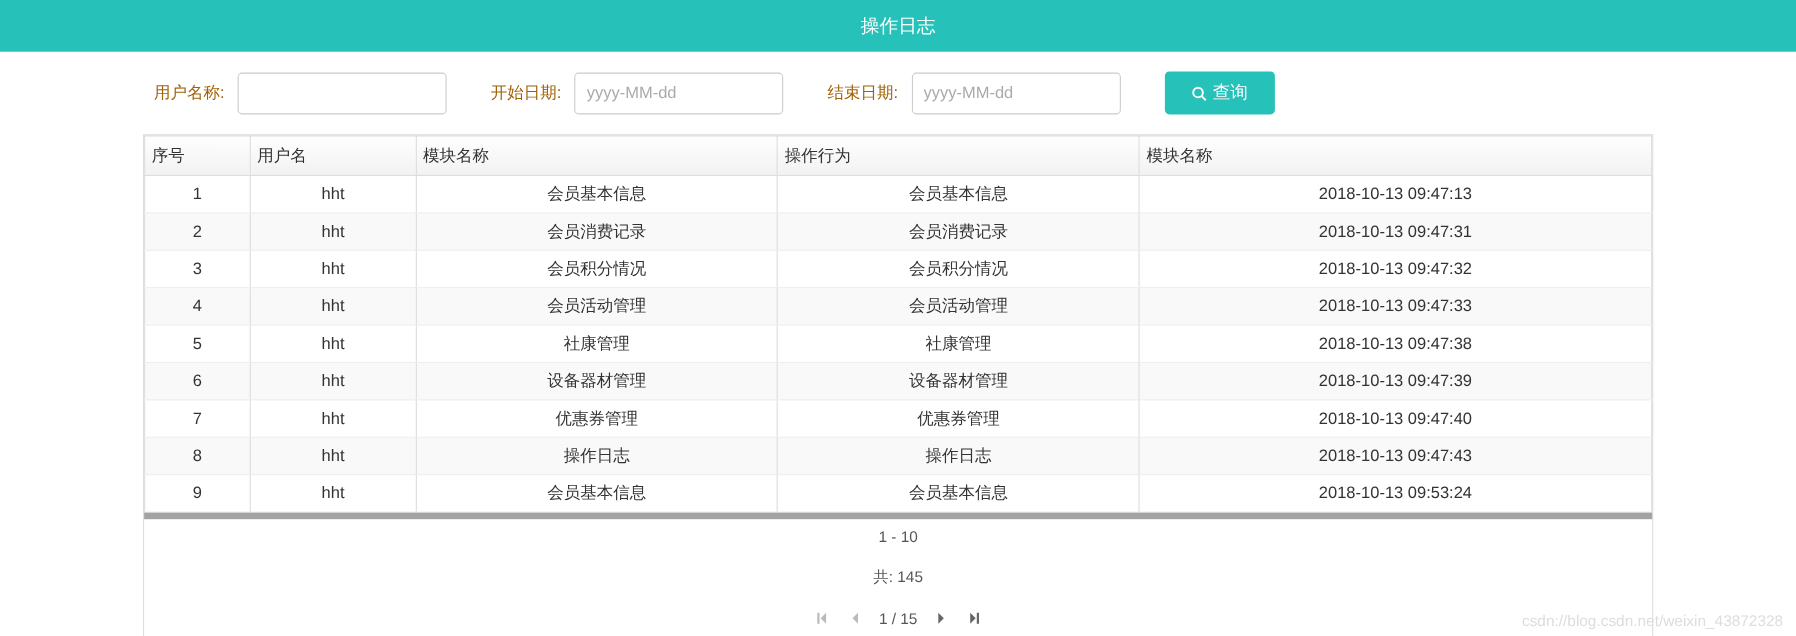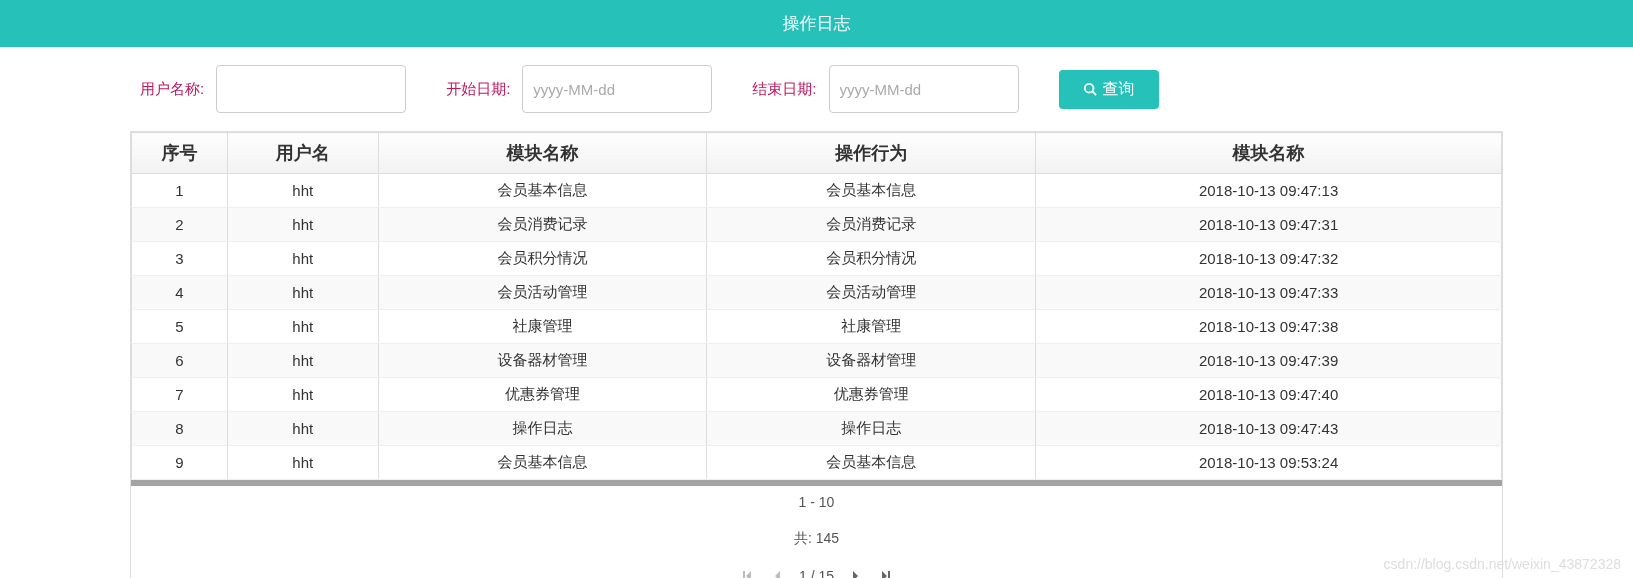--- a/index.html
+++ b/index.html
@@ -20,27 +20,27 @@
       display: flex;
       align-items: center;
       gap: 40px;
       padding: 18px 0 18px 140px;
     }
     .search-group {
       display: flex;
       align-items: center;
       gap: 12px;
     }
-    .search-label { font-size: 15px; color: #be185d; }
+    .search-label { font-size: 15px; color: #a16207; }
     .search-input {
       border: 1px solid #ccc;
       border-radius: 4px;
       padding: 8px 10px;
       font-size: 15px;
-      height: 48px;
+      height: 38px;
       width: 190px;
       color: #555;
     }
     .search-input::placeholder { color: #aaa; }
     .btn-search {
       background: #26c1b9;
       color: #fff;
       border: none;
       border-radius: 4px;
       padding: 9px 24px;
@@ -60,23 +60,23 @@
     }
     table {
       width: 100%;
       border-collapse: collapse;
       table-layout: fixed;
     }
     th {
       background: linear-gradient(#fefefe, #f2f2f2);
       border: 1px solid #ddd;
       padding: 8px 6px;
-      font-weight: 700;
-      font-size: 18px;
-      text-align: center;
+      font-weight: 400;
+      font-size: 15px;
+      text-align: left;
     }
     td {
       border: 1px solid #eee;
       border-left: 1px solid #ddd;
       border-right: 1px solid #ddd;
       padding: 7px 6px;
       text-align: center;
       font-size: 15px;
       color: #333;
     }

